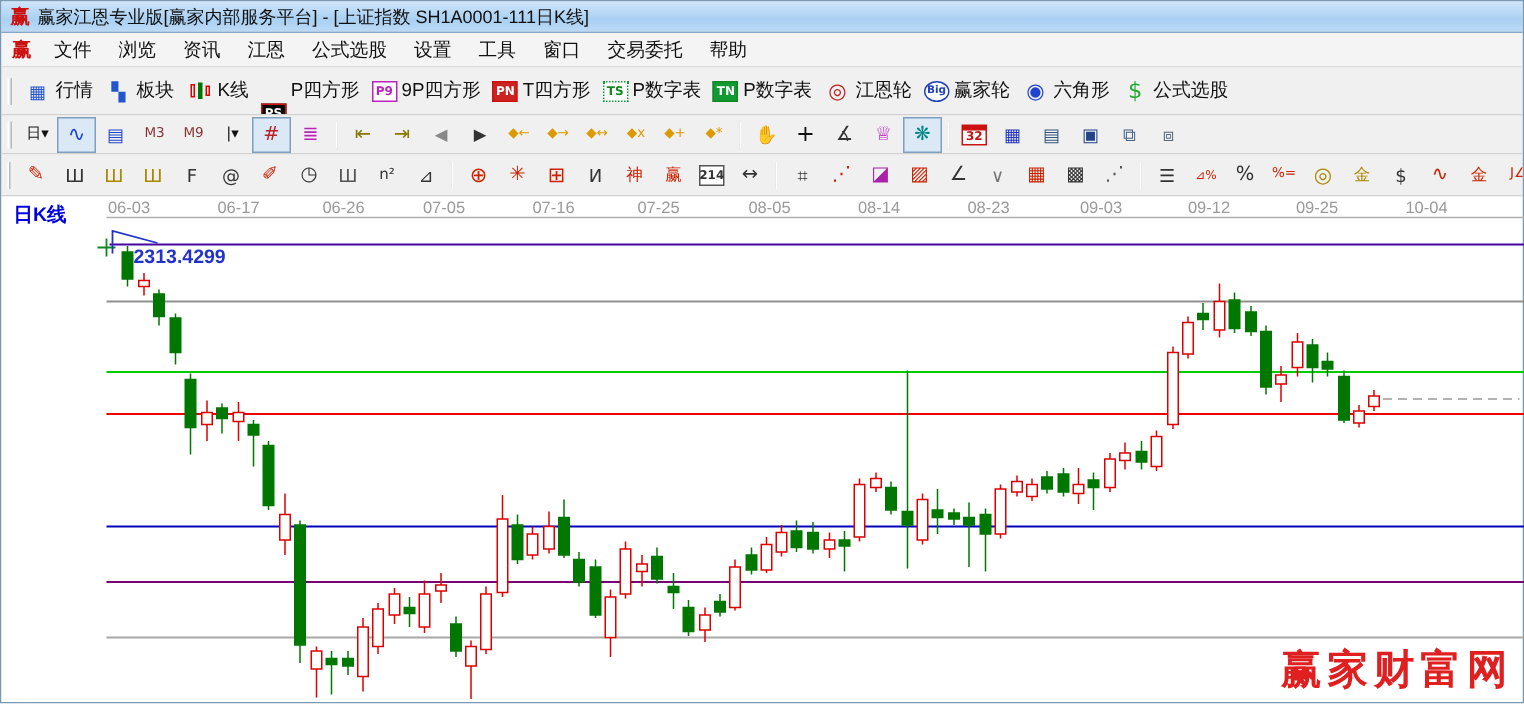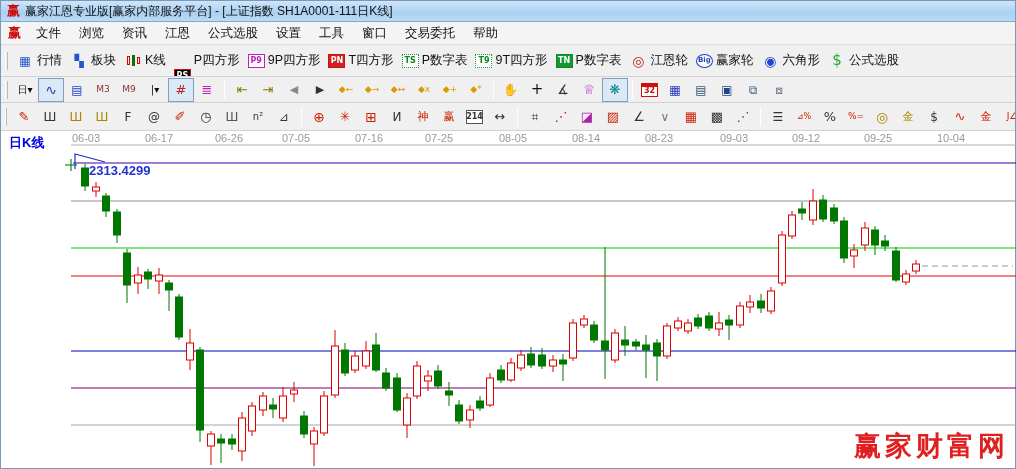--- a/index.html
+++ b/index.html
@@ -87,24 +87,20 @@
         <span class="ic icbox" style="color: rgb(187, 34, 187); border-color: rgb(187, 34, 187);">P9</span>
         <span class="tlabel">9P四方形</span>
       </button>
       <button class="tbtn">
         <span class="ic icbox" style="color: rgb(255, 255, 255); border-color: rgb(204, 17, 17); background: rgb(204, 34, 34);">PN</span>
         <span class="tlabel">T四方形</span>
       </button>
       <button class="tbtn">
         <span class="ic icbox" style="color: rgb(17, 136, 34); border-color: rgb(17, 153, 51); border-style: dotted;">TS</span>
         <span class="tlabel">P数字表</span>
-      </button>
-      <button class="tbtn">
-        <span class="ic icbox" style="color: rgb(17, 136, 34); border-color: rgb(17, 153, 51); border-style: dotted;">T9</span>
-        <span class="tlabel">9T四方形</span>
       </button>
       <button class="tbtn">
         <span class="ic icbox" style="color: rgb(255, 255, 255); border-color: rgb(17, 136, 34); background: rgb(17, 153, 51);">TN</span>
         <span class="tlabel">P数字表</span>
       </button>
       <button class="tbtn">
         <span class="ic" style="color: rgb(187, 34, 34); font-size: 14px;">◎</span>
         <span class="tlabel">江恩轮</span>
       </button>
       <button class="tbtn">

